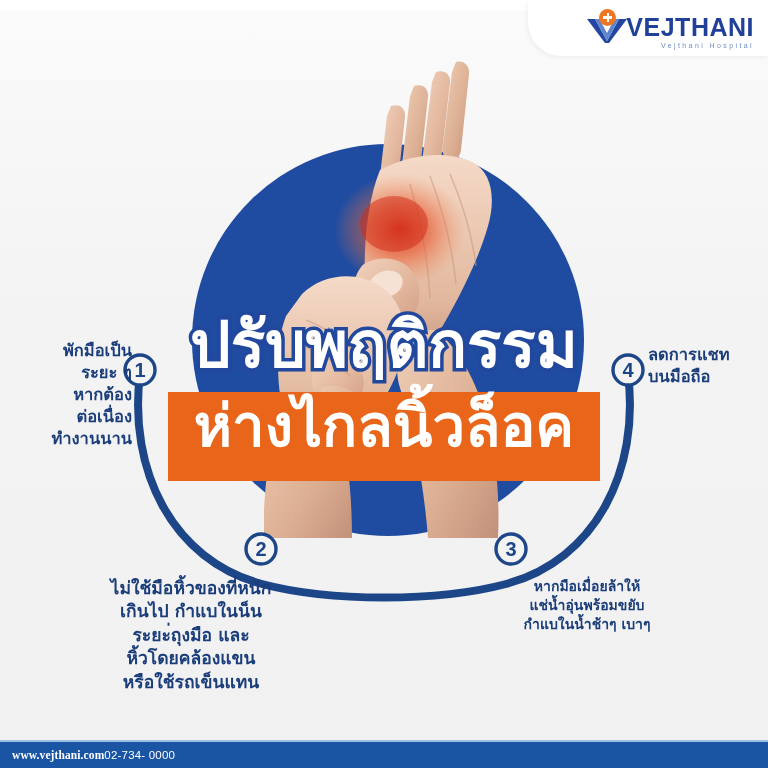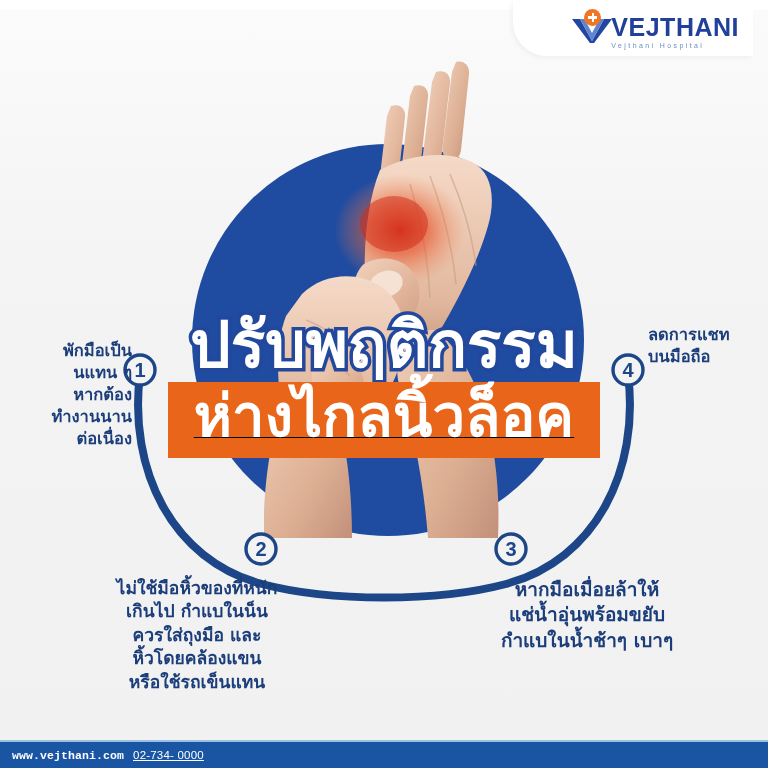--- a/index.html
+++ b/index.html
@@ -25,26 +25,27 @@
   .header-strip {
     position: absolute;
     top: 0; left: 0;
     width: 768px;
     height: 10px;
     background: #ffffff;
   }
   .header-panel {
     position: absolute;
     top: 0;
-    right: 15px;
+    right: 0;
     width: 240px;
     height: 56px;
     background: #ffffff;
     border-bottom-left-radius: 34px;
     box-shadow: -2px 2px 5px rgba(0,0,0,0.045);
+    text-align: right;
   }
   .logo-wrap {
     position: absolute;
     top: 9px;
     right: 14px;
     height: 38px;
     display: flex;
     align-items: flex-start;
   }
   .logo-mark {
@@ -144,24 +145,23 @@
     font-weight: bold;
     color: #ffffff;
     letter-spacing: 0px;
     -webkit-text-stroke: 7px #21489c;
     paint-order: stroke fill;
     font-family: "DejaVu Sans", sans-serif;
     display: block;
   }
   .title-banner {
     display: inline-block;
-    margin-top: 2px;
+    margin-top: 12px;
     background: #e8651a;
-    padding: 3px 26px 9px 26px;
-    text-decoration: underline;
+    padding: 3px 26px 22px 26px;
   }
   .title-line2 {
     font-size: 58px;
     line-height: 1.1;
     font-weight: bold;
     color: #ffffff;
     font-family: "DejaVu Sans", sans-serif;
     white-space: nowrap;
   }
 
@@ -175,68 +175,66 @@
   }
   .tip-1 {
     left: 6px;
     top: 340px;
     width: 126px;
     text-align: right;
     font-size: 16.5px;
   }
   .tip-4 {
     left: 648px;
-    top: 324px;
+    top: 344px;
     width: 120px;
     text-align: left;
     font-size: 16.5px;
   }
   .tip-2 {
-    left: 66px;
+    left: 60px;
     top: 577px;
     width: 262px;
     text-align: center;
     font-size: 17.5px;
   }
   .tip-3 {
     left: 462px;
     top: 577px;
     width: 250px;
     text-align: center;
-    font-size: 19px;
+    font-size: 14px;
   }
   .tip div { white-space: nowrap; }
 
   
   .footer {
     position: absolute;
     left: 0;
     bottom: 0;
     width: 768px;
     height: 26px;
     background: #1a55a3;
     border-top: 2px solid #9cc0e4;
     display: flex;
     align-items: center;
   }
   .footer-site {
     margin-left: 12px;
     color: #ffffff;
     font-size: 11.5px;
     font-weight: bold;
-    font-family: Liberation Mono, monospace;
+    font-family: Liberation Serif, serif;
     letter-spacing: 0.1px;
   }
   .footer-phone {
-    margin-left: 9px;
     color: #ffffff;
     font-size: 11.5px;
     font-family: "Liberation Sans", sans-serif;
     letter-spacing: 0.2px;
-    text-decoration: underline;
   }
 </style>
 </head>
 <body>
 
 <div id="poster">
 
   <div class="header-strip"></div>
 
   <div class="header-panel">
@@ -350,35 +348,35 @@
 
   <div class="headline">
     <span class="title-line1">ปรับพฤติกรรม</span>
     <span class="title-banner">
       <span class="title-line2">ห่างไกลนิ้วล็อค</span>
     </span>
   </div>
 
   <div class="tip tip-1">
     <div>พักมือเป็น</div>
-    <div>นแทน ๆ</div>
+    <div>ระยะ ๆ</div>
     <div>หากต้อง</div>
+    <div>ต่อเนื่อง</div>
     <div>ทำงานนาน</div>
-    <div>ต่อเนื่อง</div>
   </div>
 
   <div class="tip tip-4">
     <div>ลดการแชท</div>
     <div>บนมือถือ</div>
   </div>
 
   <div class="tip tip-2">
     <div>ไม่ใช้มือหิ้วของที่หนัก</div>
     <div>เกินไป กำแบในน็น</div>
-    <div>ควรใส่ถุงมือ และ</div>
+    <div>ระยะ่ถุงมือ และ</div>
     <div>หิ้วโดยคล้องแขน</div>
     <div>หรือใช้รถเข็นแทน</div>
   </div>
 
   <div class="tip tip-3">
     <div>หากมือเมื่อยล้าให้</div>
     <div>แช่น้ำอุ่นพร้อมขยับ</div>
     <div>กำแบในน้ำช้าๆ เบาๆ</div>
   </div>
 

